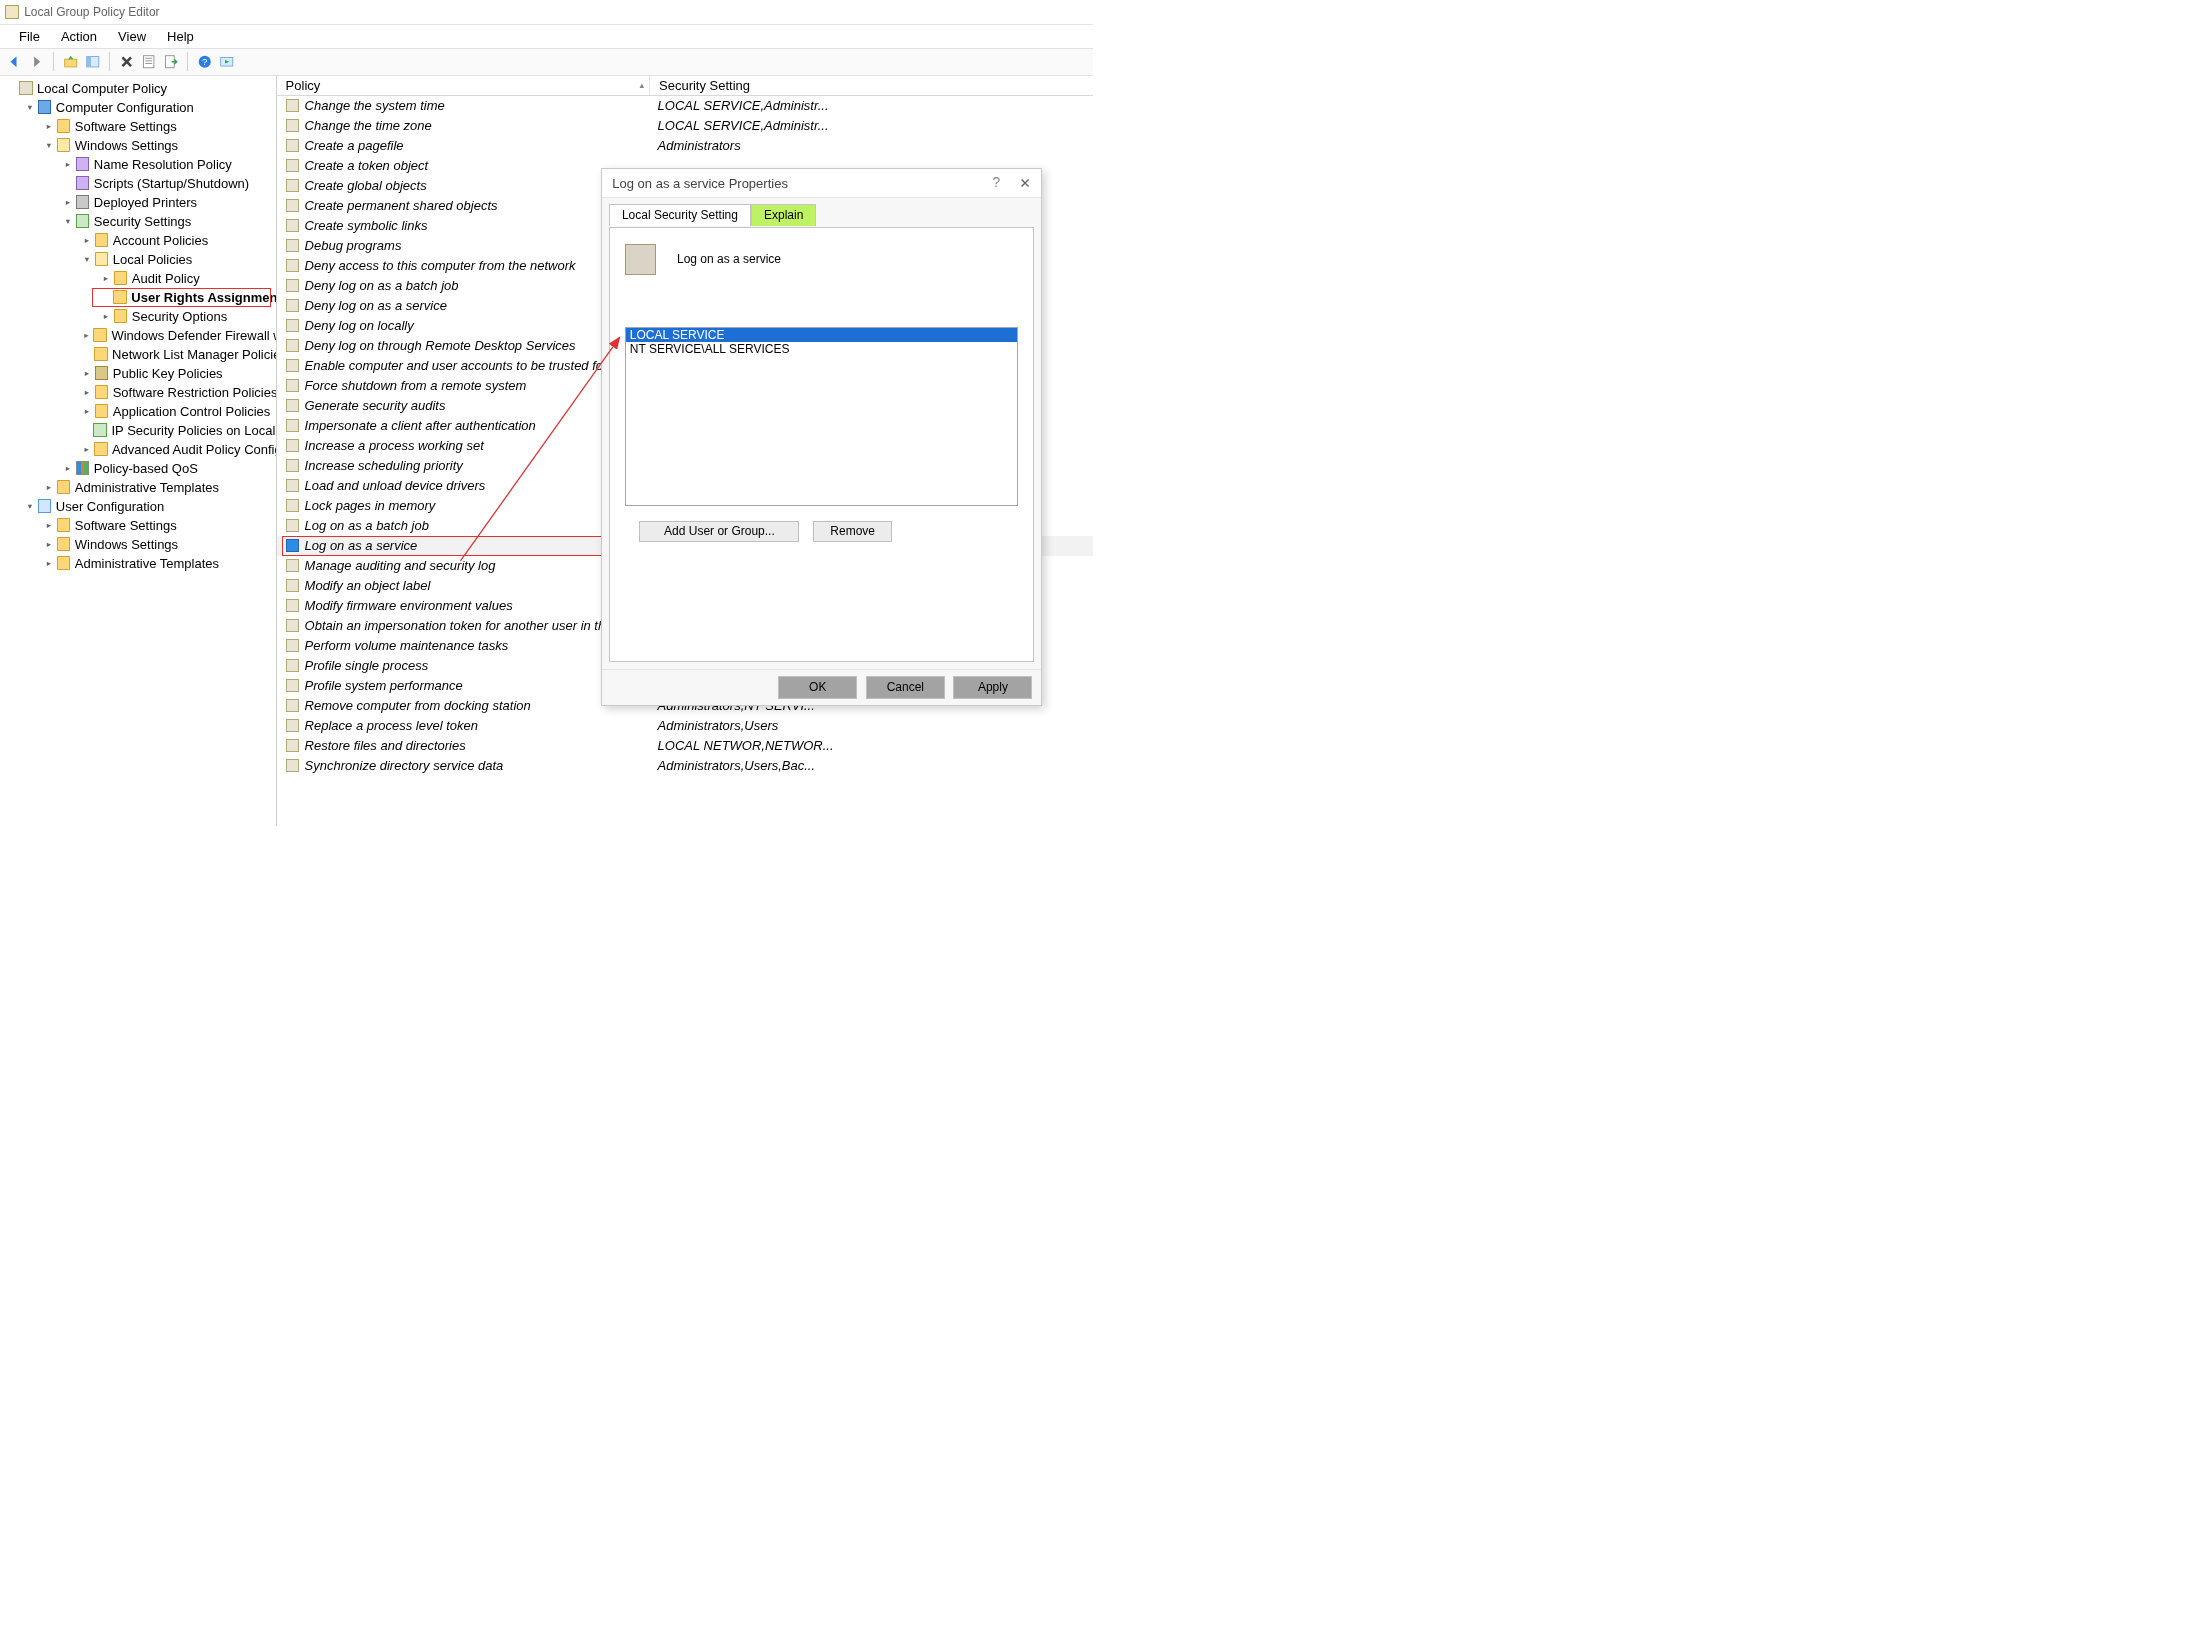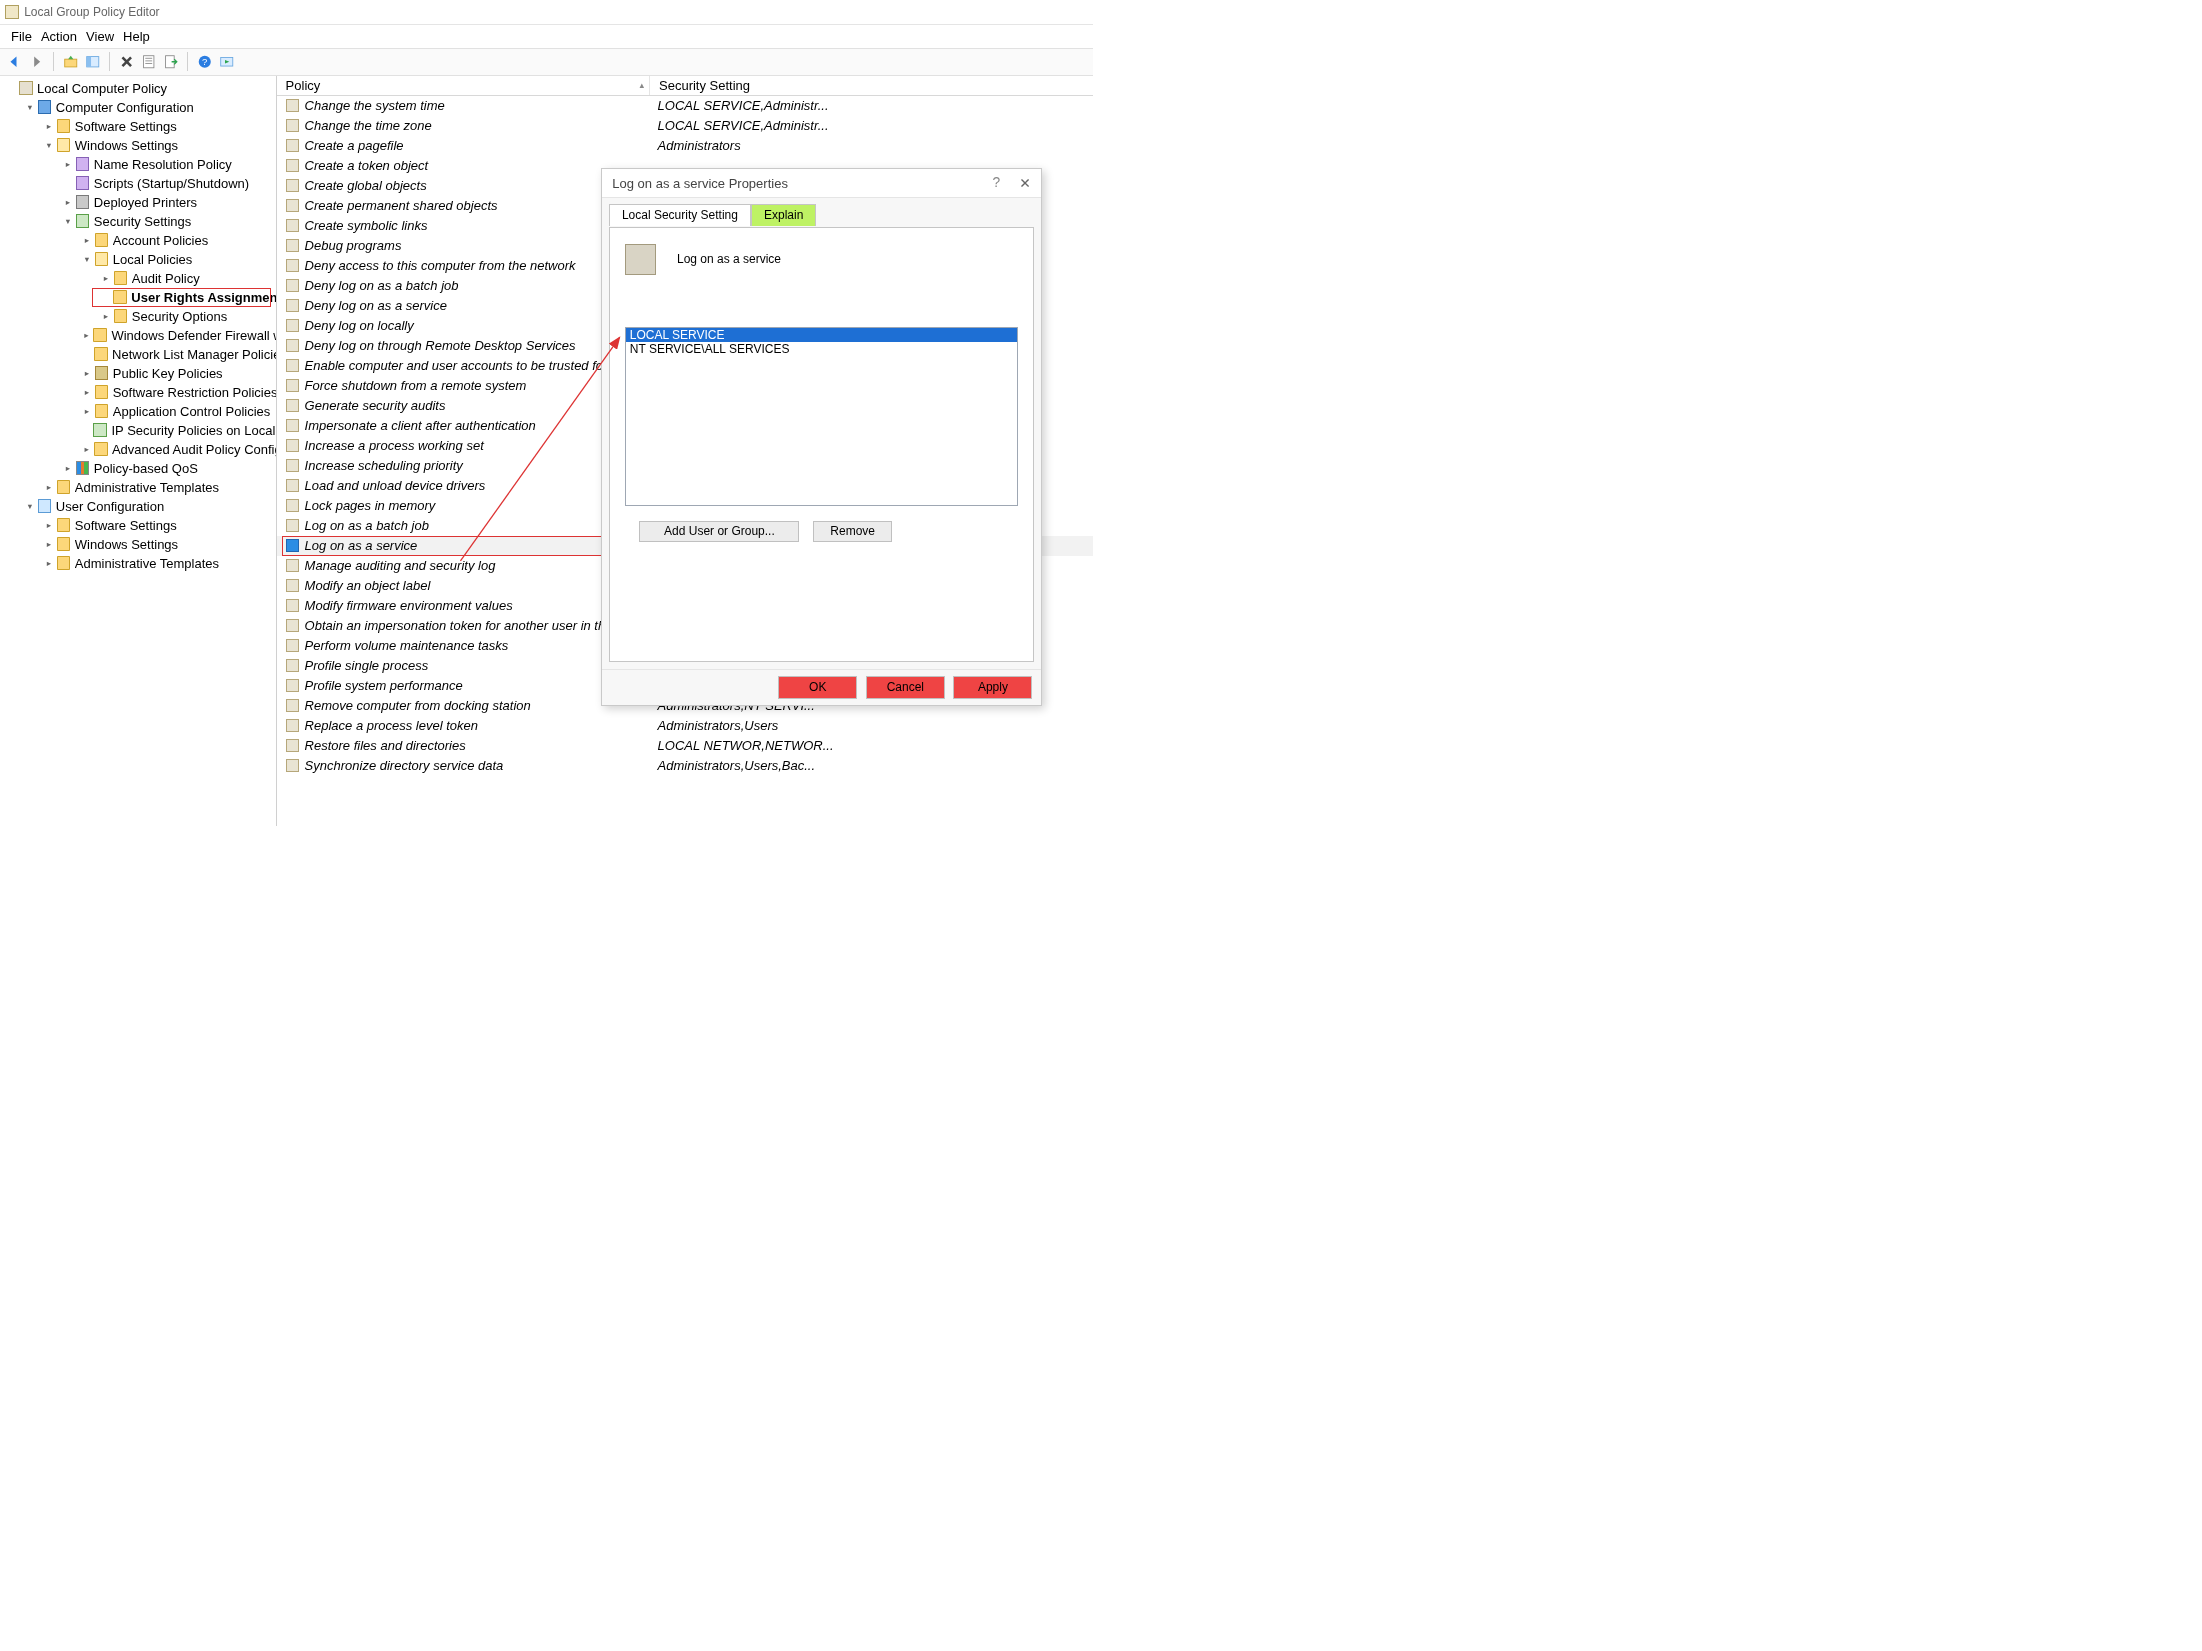--- a/index.html
+++ b/index.html
@@ -4,21 +4,21 @@
 <style>
   * { margin:0; padding:0; box-sizing:border-box; font-family:"Segoe UI",Tahoma,sans-serif; }
   body { background:#fff; color:#000; font-size:13px; width:1093px; height:826px; overflow:hidden; position:relative; }
 
   
   .titlebar { height:25px; display:flex; align-items:center; padding:0 5.2px; background:#fff; border-bottom:0.9px solid #e5e5e5;}
   .titlebar .app-ico { width:13.8px;height:13.8px; background:#f0e7c7;border:0.9px solid #b0a060; margin-right:5.2px;}
   .titlebar .title { color:#666; font-size:12px; }
 
   
-  .menubar { height:23px; display:flex; align-items:center; padding:0 11px; gap:9px; background:#fff;text-align:center;}
+  .menubar { height:23px; display:flex; align-items:center; padding:0 19px; gap:21px; background:#fff;text-align:center;}
   .menubar .menu-item { font-size:13px; }
 
   
   .toolbar { height:27.5px; border-top:0.9px solid #e1e1e1; border-bottom:0.9px solid #e1e1e1; background:#fafafa;
     display:flex; align-items:center; padding:0 5.2px; gap:3.4px;}
   .toolbar .sep { width:0.9px;height:19px;background:#d0d0d0; margin:0 3.4px;}
   .tb-btn { width:19px;height:19px;display:flex;align-items:center;justify-content:center;}
   .tb-btn svg{width:15.5px;height:15.5px;}
 
   
@@ -75,21 +75,21 @@
   .dlg-head{ display:flex; align-items:center; gap:20.6px; margin-bottom:52px;}
   .dlg-head .big-ico{ width:31px;height:31px; background:#d9d4c5;border:0.9px solid #a39a7e;}
   .dlg-head .txt{font-size:12px;}
   .ulist{ border:0.9px solid #9ea7b3; height:179px; font-family:Tahoma,sans-serif; font-size:12px; overflow:auto;}
   .ulist .uitem{ padding:0 3.4px; line-height:14.6px;}
   .ulist .uitem.sel{ background:#1e6fd4; color:#fff;}
   .btn-row{ display:flex; gap:13.8px; margin-top:15.5px;margin-left:14px;}
   .wbtn{ height:20.6px; background:#ececec; border:0.9px solid #c0c0c0; font-size:12px; display:flex;align-items:center;justify-content:center;}
   .wbtn.addu{width:160px;} .wbtn.rem{width:79px;}
   .dlg-footer{ height:36px; border-top:0.9px solid #e5e5e5; display:flex; justify-content:flex-end; align-items:center; gap:8.6px; padding:0 8.6px;}
-  .fbtn{ width:79px;height:22.4px;background:#ef4444;border:0.9px solid #c0c0c0;font-size:12px;display:flex;align-items:center;justify-content:center;}
+  .fbtn{ width:79px;height:22.4px;background:#a3a3a3;border:0.9px solid #c0c0c0;font-size:12px;display:flex;align-items:center;justify-content:center;}
 
   
   .arrow-svg{position:absolute;left:0;top:0;pointer-events:none;z-index:100;}
 </style>
 </head>
 <body>
 
 <div class="titlebar">
   <span class="app-ico"></span>
   <span class="title">Local Group Policy Editor</span>

